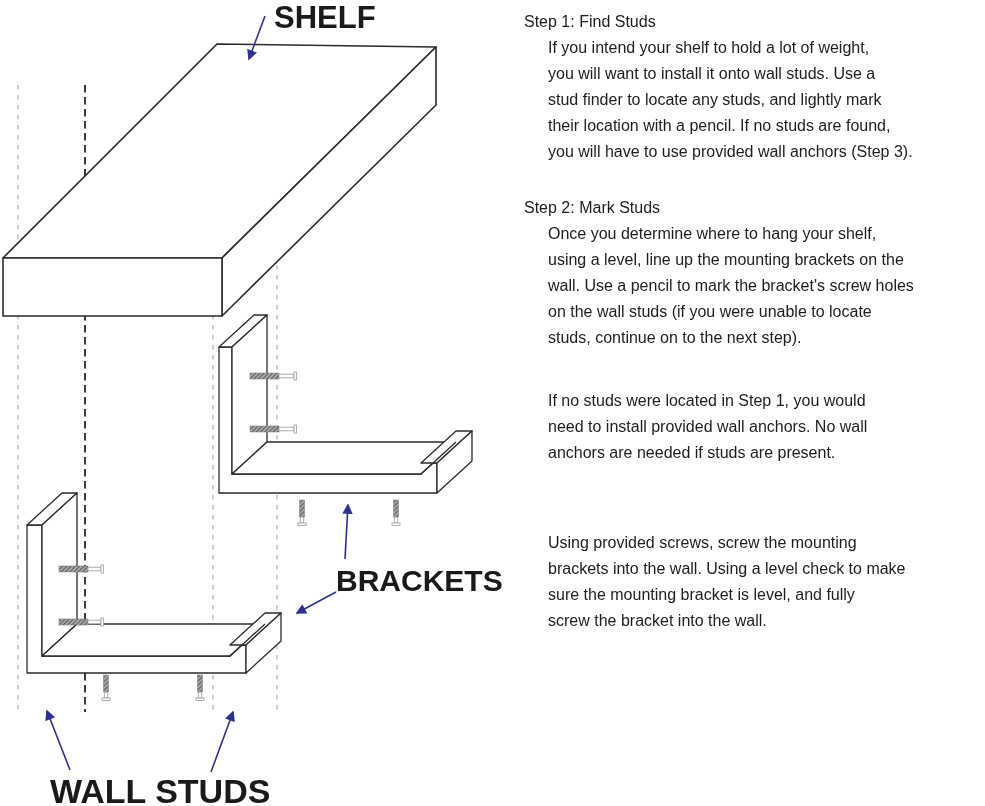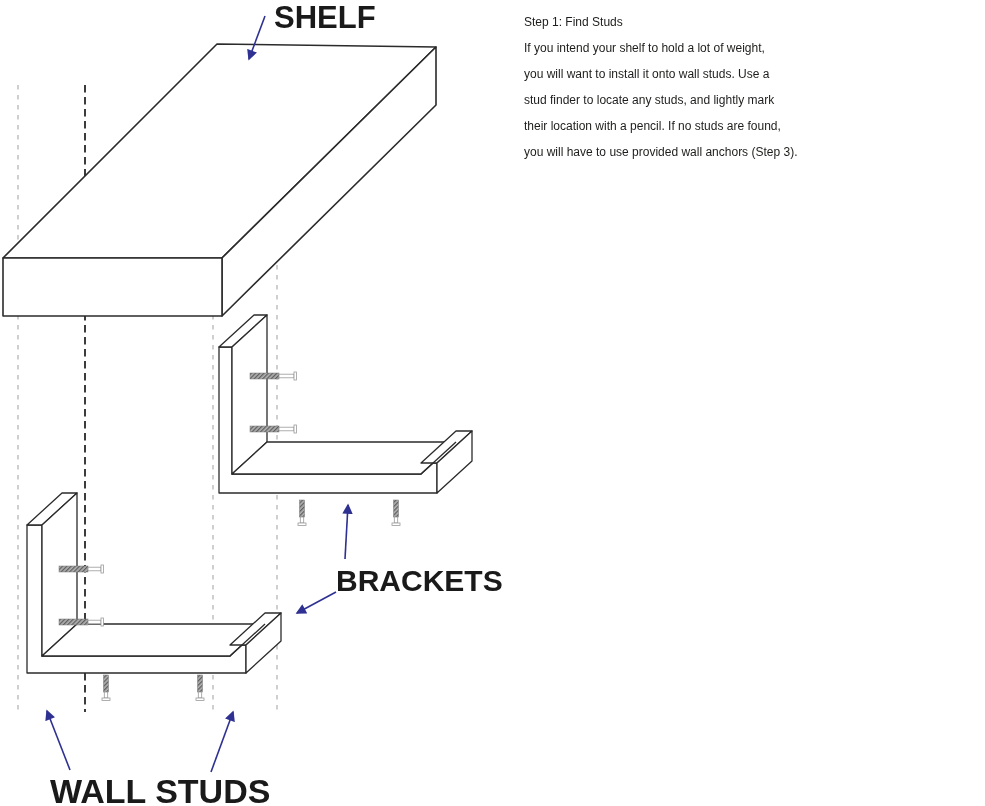--- a/index.html
+++ b/index.html
@@ -3,22 +3,22 @@
 <meta charset="utf-8">
 <style>
   html,body{margin:0;padding:0;background:#fff;}
   .canvas{
     position:relative;width:985px;height:806px;background:#ffffff;overflow:hidden;
     font-family:"Liberation Sans",sans-serif;
   }
   .diagram-svg{position:absolute;left:0;top:0;}
   .steps-col{position:absolute;left:524px;top:0;width:461px;height:806px;}
   .step{position:absolute;left:0;width:461px;color:#1d1d1b;}
-  .step-title,.step-body{font-size:12px;line-height:26px;margin:0;color:#1d1d1b;}
-  .step-body{white-space:pre-line;}
+  .step-title,.step-body{font-size:16px;line-height:26px;margin:0;color:#1d1d1b;}
+  .step-body{white-space:pre-line;margin-left:24px;}
   .svg-label{font-family:"Liberation Sans",sans-serif;font-weight:bold;fill:#1a1a1a;}
 </style>
 </head>
 <body>
 
 <div class="canvas">
 
   <svg class="diagram-svg" width="520" height="806" viewBox="0 0 520 806">
     <defs>
       <pattern id="threads" patternUnits="userSpaceOnUse" width="3" height="3" patternTransform="rotate(45)">
@@ -123,22 +123,35 @@
   <div class="steps-col">
     <div class="step" style="top:9px">
       <div class="step-title">Step 1: Find Studs</div>
       <div class="step-body">If you intend your shelf to hold a lot of weight,
 you will want to install it onto wall studs. Use a
 stud finder to locate any studs, and lightly mark
 their location with a pencil. If no studs are found,
 you will have to use provided wall anchors (Step 3).</div>
     </div>
     <div class="step" style="top:195px">
+      <div class="step-title">Step 2: Mark Studs</div>
+      <div class="step-body">Once you determine where to hang your shelf,
+using a level, line up the mounting brackets on the
+wall. Use a pencil to mark the bracket's screw holes
+on the wall studs (if you were unable to locate
+studs, continue on to the next step).</div>
     </div>
     <div class="step" style="top:388px">
+      <div class="step-body">If no studs were located in Step 1, you would
+need to install provided wall anchors. No wall
+anchors are needed if studs are present.</div>
     </div>
     <div class="step" style="top:530px">
+      <div class="step-body">Using provided screws, screw the mounting
+brackets into the wall. Using a level check to make
+sure the mounting bracket is level, and fully
+screw the bracket into the wall.</div>
     </div>
     <div class="step" style="top:702px">
     </div>
   </div>
 
 </div>
 
 </body></html>

